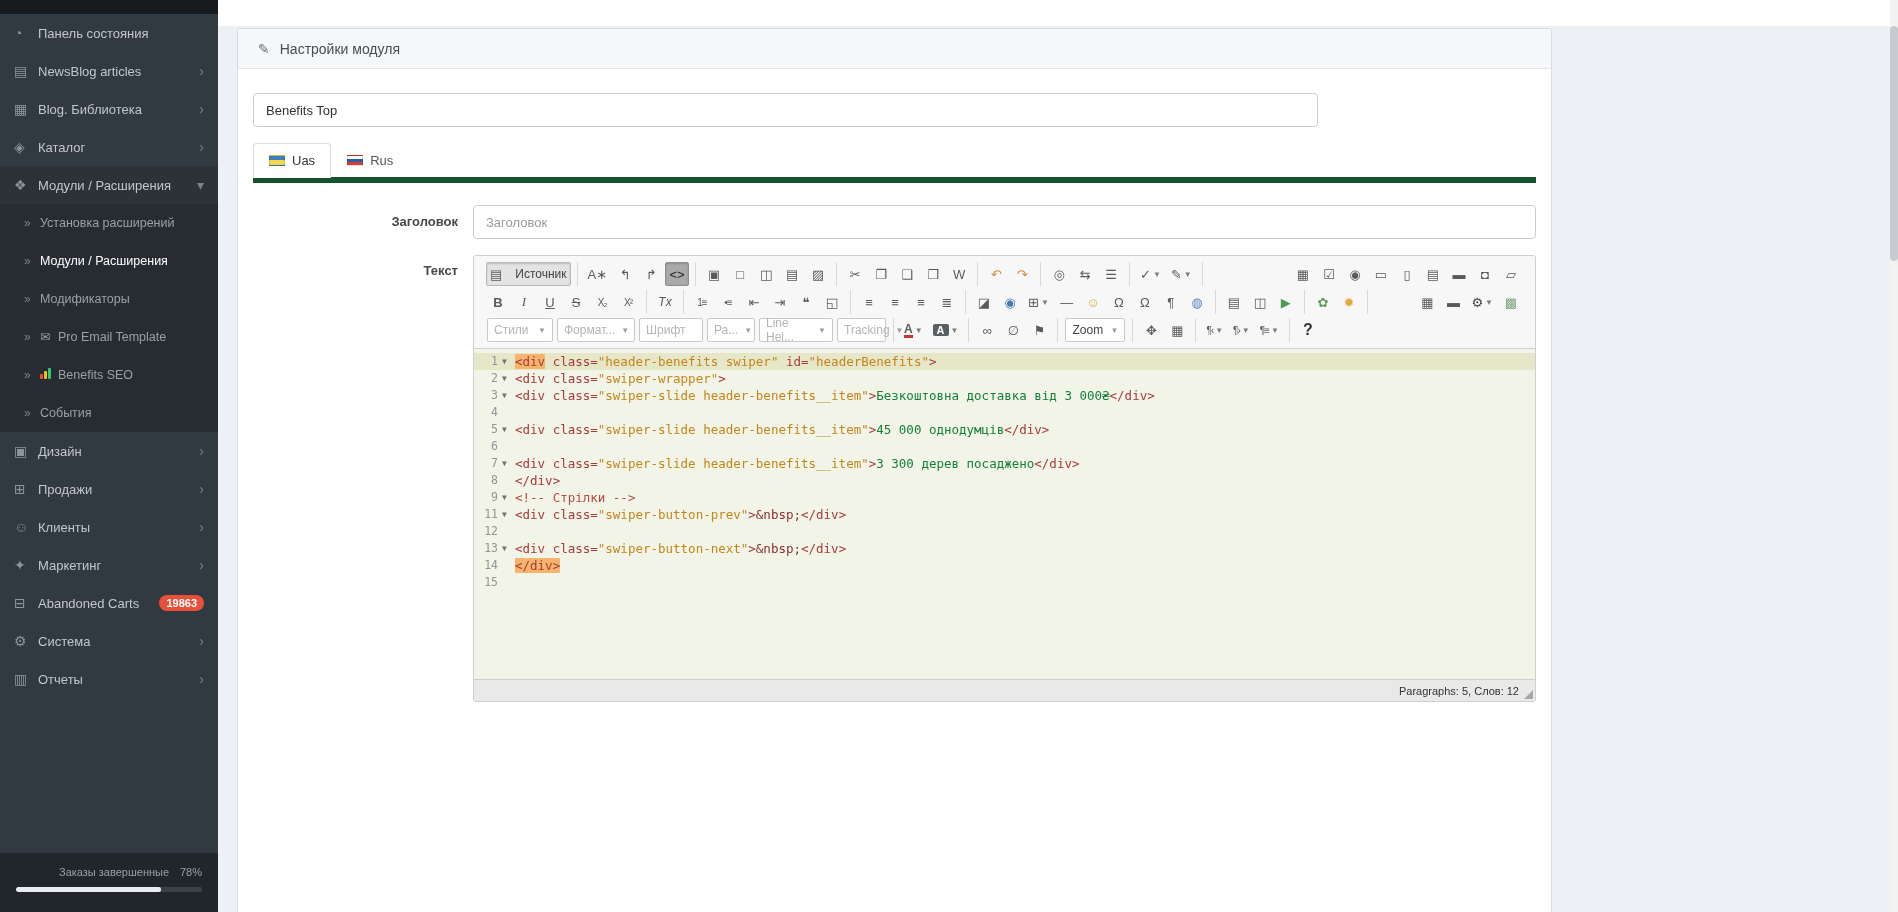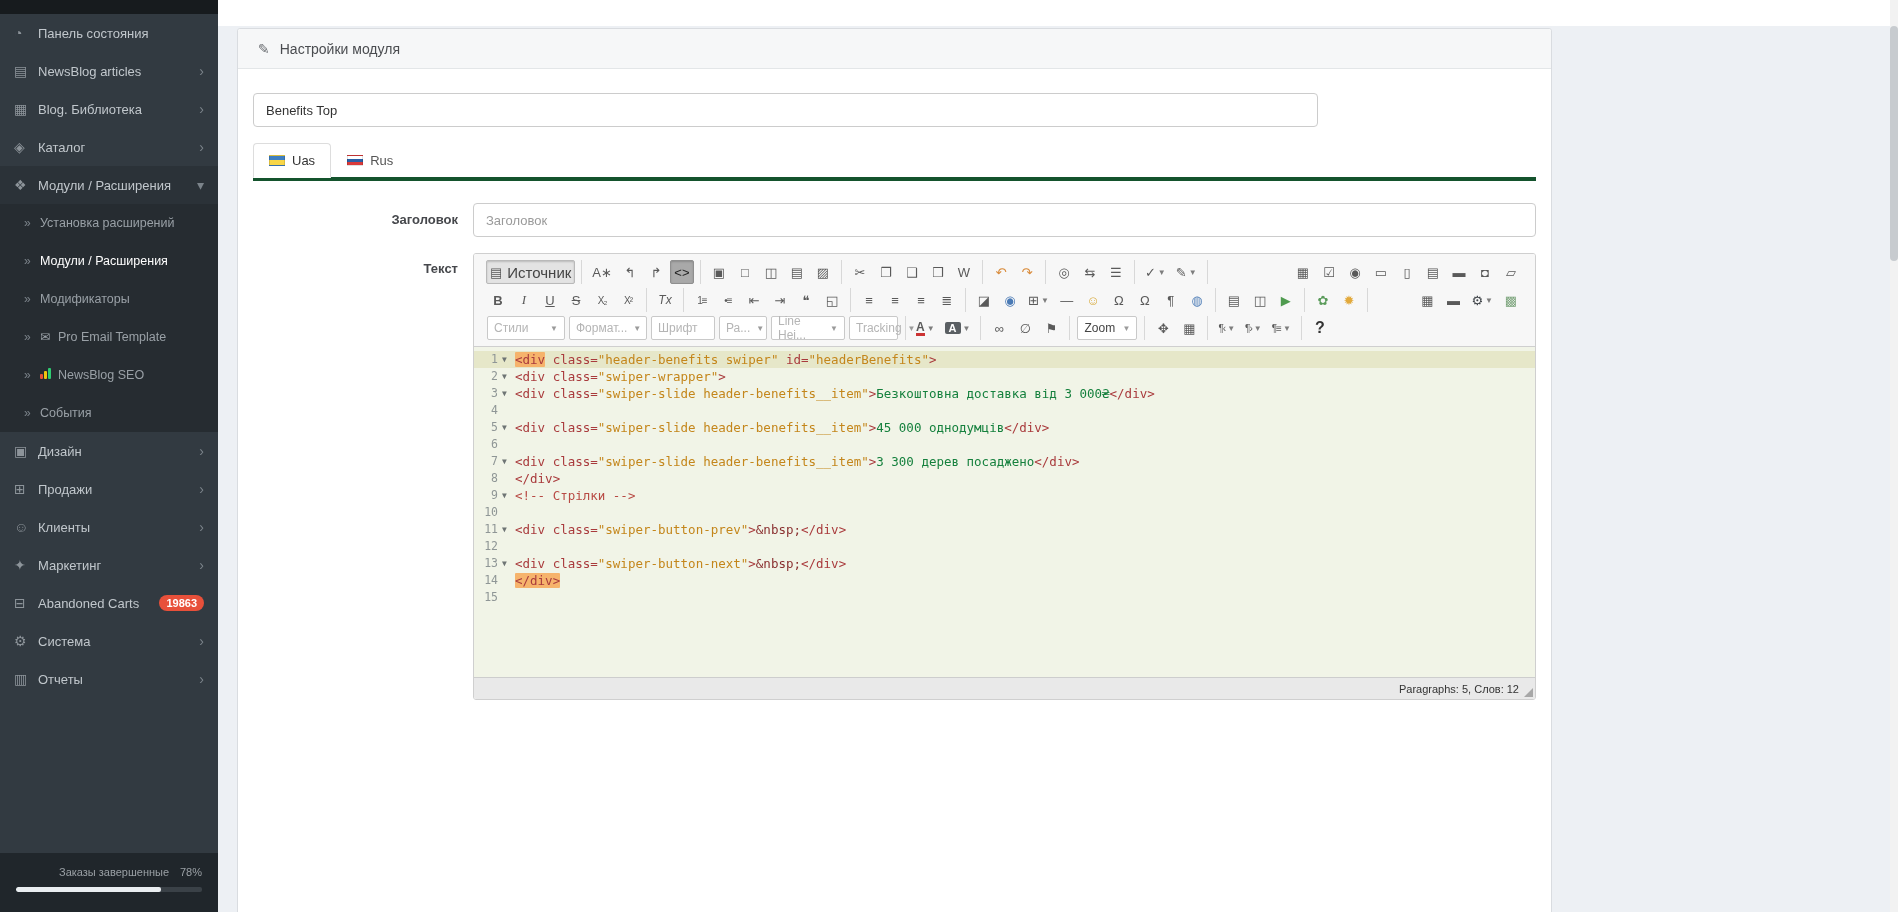--- a/index.html
+++ b/index.html
@@ -66,21 +66,21 @@
     font-weight:bold; font-size:13px; color:#46484c;
   }
   .form-field { width:1065px; }
   .text-input {
     width:100%; height:34px; border:1px solid #ccc; border-radius:4px;
     padding:6px 12px; font-size:13px; color:#333; background:#fff;
     font-family:"Liberation Sans","DejaVu Sans",sans-serif;
   }
   .text-input::placeholder { color:#9a9a9a; }
 
-  .tabs-row { display:flex; border-bottom:4px solid #14532d; margin:14px 0 22px 0; }
+  .tabs-row { display:flex; border-bottom:6px solid #14532d; margin:14px 0 22px 0; }
   .tab {
     display:flex; align-items:center; gap:7px; padding:9px 15px; font-size:13px;
     color:#555; cursor:pointer; border:1px solid transparent; margin-bottom:-1px;
   }
   .tab.active {
     background:#fff; border-color:#ddd #ddd #fff; border-radius:4px 4px 0 0; color:#333;
   }
   .flag { width:16px; height:11px; display:inline-block; border:1px solid rgba(0,0,0,.12); }
   .flag-ua { background:linear-gradient(#3f7fc1 50%, #f8d648 50%); }
   .flag-ru { background:linear-gradient(#ffffff 33%, #2a5fa5 33%, #2a5fa5 66%, #d93a3a 66%); }
@@ -96,21 +96,21 @@
     min-width:24px; height:24px; display:flex; align-items:center; justify-content:center;
     margin:0 1px; padding:0 3px; border:1px solid transparent; border-radius:2px;
     color:#5a5a5a; font-size:13px; cursor:pointer; white-space:nowrap;
   }
   .tb-btn.active {
     background:#e3e3e3; border-color:#b9b9b9;
     box-shadow:inset 0 1px 2px rgba(0,0,0,.18);
   }
   .tb-btn.dark { background:#a9a9a9; border-color:#8f8f8f; color:#222; }
   .tb-btn .tb-caret { font-size:8px; color:#7d7d7d; margin-left:2px; }
-  .tb-btn .tb-btnlabel { font-size:15px; color:#444; margin-left:5px; }
+  .tb-btn .tb-btnlabel { font-size:12px; color:#444; margin-left:13px; }
   .tb-select {
     height:24px; display:flex; align-items:center; justify-content:space-between;
     border:1px solid #c9c9c9; background:#fff; border-radius:2px; margin:0 2px;
     padding:0 6px; font-size:12px; color:#b5b5b5; cursor:pointer;
   }
   .tb-select.enabled { color:#444; }
   .tb-select .tb-caret { font-size:8px; color:#9b9b9b; margin-left:6px; }
   .s-bold { font-weight:bold; }
   .s-italic { font-style:italic; font-family:"Liberation Serif",serif; }
   .s-underline { text-decoration:underline; }
@@ -203,21 +203,21 @@
             <span class="mi-extra">✉</span>
             <span class="mi-label">Pro Email Template</span>
           </div>
           <div class="menu-item">
             <span class="mi-bullet">»</span>
             <span class="mi-extra"><span class="seo-bars">
                 <i style="background: rgb(232, 80, 58); height: 5px;"></i>
                 <i style="background: rgb(241, 196, 15); height: 8px;"></i>
                 <i style="background: rgb(46, 204, 113); height: 11px;"></i>
               </span></span>
-            <span class="mi-label">NewsBlog SEO</span>
+            <span class="mi-label">Benefits SEO</span>
           </div>
           <div class="menu-item">
             <span class="mi-bullet">»</span>
             <span class="mi-label">События</span>
           </div>
         </div>
         <div class="menu-item">
           <span class="mi-icon">▣</span>
           <span class="mi-label">Дизайн</span>
           <span class="mi-chevron">›</span>
@@ -539,21 +539,21 @@
                         <span style="color: rgb(63, 68, 73);">⚙</span>
                         <span class="tb-caret">▼</span>
                       </div>
                       <div class="tb-btn">
                         <span style="color: rgb(122, 163, 122);">▩</span>
                       </div>
                     </div>
                   </div>
                   <div class="tb-row">
                     <div class="tb-group">
-                      <div class="tb-select" style="width: 78px;">
+                      <div class="tb-select" style="width: 66px;">
                         <span>Стили</span>
                         <span class="tb-caret">▼</span>
                       </div>
                       <div class="tb-select" style="width: 78px;">
                         <span>Формат...</span>
                         <span class="tb-caret">▼</span>
                       </div>
                       <div class="tb-select" style="width: 64px; gap: 16px;">
                         <span>Шрифт</span>
                         <span class="tb-caret">▼</span>
@@ -667,25 +667,20 @@
                     <span class="cl-num">8</span>
                     <span class="cl-fold"></span>
                     <span class="cl-code"><span class="tok-tag">&lt;/div&gt;</span></span>
                   </div>
                   <div class="code-line">
                     <span class="cl-num">9</span>
                     <span class="cl-fold">▼</span>
                     <span class="cl-code"><span class="tok-com">&lt;!-- Стрілки --&gt;</span></span>
                   </div>
                   <div class="code-line">
-                    <span class="cl-num">10</span>
-                    <span class="cl-fold"></span>
-                    <span class="cl-code"></span>
-                  </div>
-                  <div class="code-line">
                     <span class="cl-num">11</span>
                     <span class="cl-fold">▼</span>
                     <span class="cl-code"><span class="tok-tag">&lt;div</span><span class="tok-tag"> class=</span><span class="tok-str">"swiper-button-prev"</span><span class="tok-tag">&gt;</span><span class="tok-ent">&amp;nbsp;</span><span class="tok-tag">&lt;/div&gt;</span></span>
                   </div>
                   <div class="code-line">
                     <span class="cl-num">12</span>
                     <span class="cl-fold"></span>
                     <span class="cl-code"></span>
                   </div>
                   <div class="code-line">

